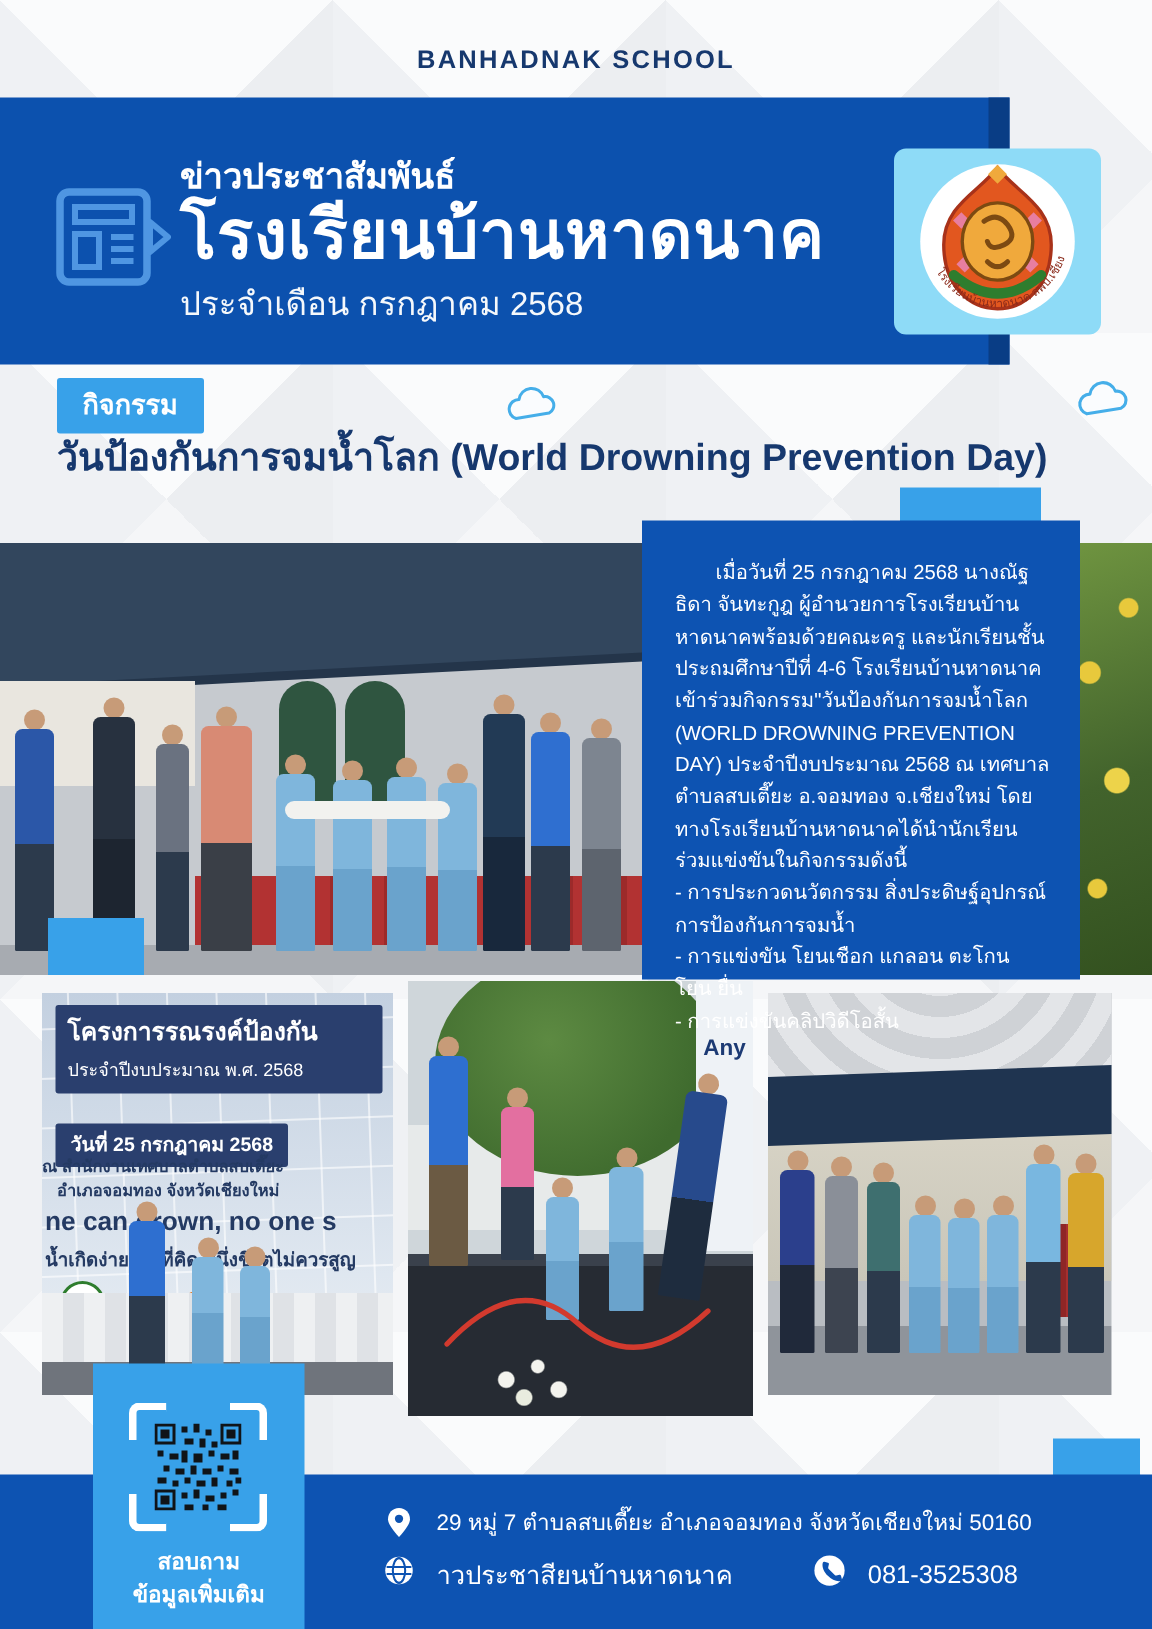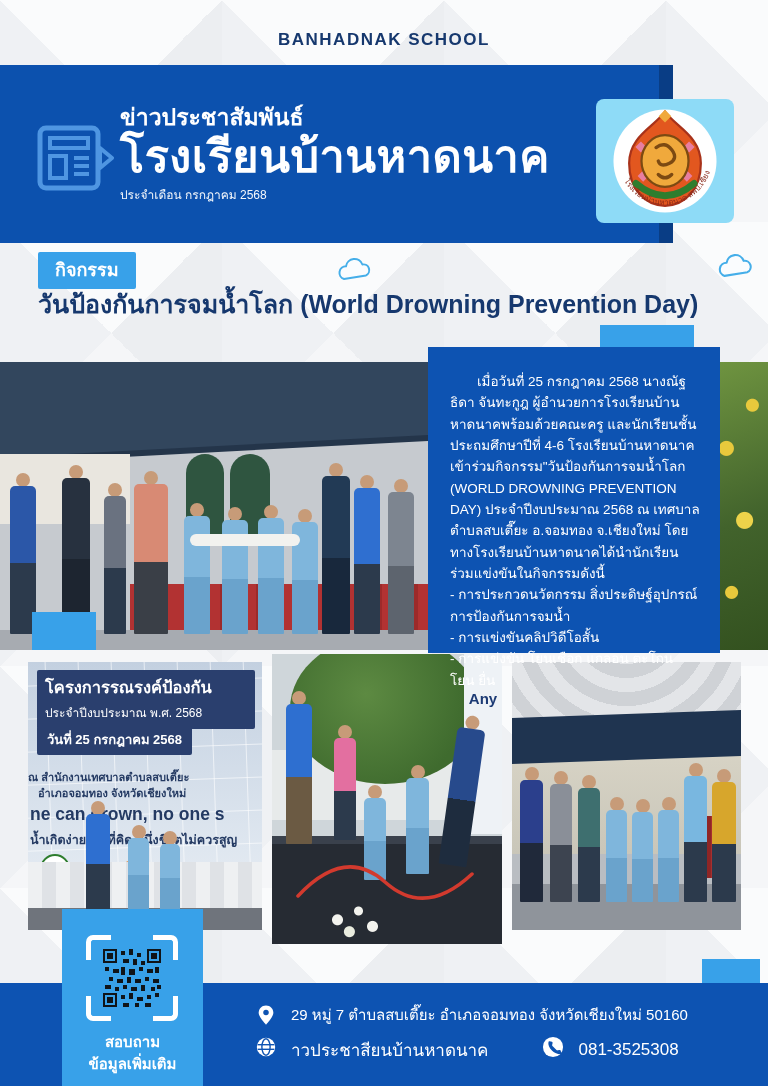--- a/index.html
+++ b/index.html
@@ -13,21 +13,21 @@
   
   .top-title{left:0;top:30px;width:768px;text-align:center;color:#16386e;
     font-size:17px;font-weight:bold;letter-spacing:1.5px;}
 
   
   .band{left:0;top:65px;width:673px;height:178px;background:#0c51ae;}
   .band-edge{position:absolute;right:0;top:0;bottom:0;width:14px;background:#093d85;}
   .band-text{left:120px;top:103px;color:#fff;}
   .kicker{font-size:23px;font-weight:bold;line-height:1.25;}
   .school-title{font-size:45px;font-weight:bold;line-height:1.1;letter-spacing:.5px;text-align:right;}
-  .issue{font-size:12px;margin-top:4px;opacity:.96;}
+  .issue{font-size:22px;margin-top:4px;opacity:.96;}
   .news-icon{left:36px;top:118px;}
   .logo-box{left:596px;top:99px;width:138px;height:124px;background:#8edbf7;border-radius:8px;
     display:flex;align-items:center;justify-content:center;z-index:3;}
 
   
   .badge{left:38px;top:252px;background:#38a1e9;color:#fff;font-weight:bold;font-size:18px;
     padding:3px 17px 5px;border-radius:2px;}
   .cloud1{left:336px;top:255px;}
   .cloud2{left:716px;top:251px;}
   .heading{left:38px;top:284px;width:720px;color:#16386e;font-size:25px;font-weight:bold;white-space:nowrap;}
@@ -70,21 +70,21 @@
   
   .bannerA{position:absolute;inset:0;background:linear-gradient(180deg,#c3d0e0,#dfe7f0 70%,#eceff3);}
   .bannerA .grid{position:absolute;inset:0;
     background-image:linear-gradient(rgba(255,255,255,.6) 1px, transparent 1px),
       linear-gradient(90deg, rgba(255,255,255,.6) 1px, transparent 1px);
     background-size:30px 30px;transform:rotate(-2deg) scale(1.1);}
   .titleboxA{position:absolute;left:9px;top:8px;width:218px;padding:4px 8px 7px;background:#2a3f6e;
     color:#fff;box-sizing:border-box;border-radius:2px;}
   .titleboxA .l1{font-size:16.5px;font-weight:bold;white-space:nowrap;}
   .titleboxA .l2{font-size:12px;margin-top:3px;}
-  .pillA{position:absolute;left:9px;top:64px;padding:3px 10px 5px;background:#2a3f6e;color:#fff;
+  .pillA{position:absolute;left:9px;top:87px;padding:3px 10px 5px;background:#2a3f6e;color:#fff;
     font-size:13px;font-weight:bold;border-radius:2px;}
   .smallA{position:absolute;color:#243a63;font-size:11px;font-weight:bold;white-space:nowrap;}
   .bigA{position:absolute;left:2px;top:142px;color:#243a63;font-size:17.5px;font-weight:bold;white-space:nowrap;}
   .medA{position:absolute;left:2px;top:168px;color:#243a63;font-size:12.5px;font-weight:bold;white-space:nowrap;}
   .logosA{position:absolute;left:12px;top:192px;display:flex;align-items:center;gap:14px;}
   .ddc{width:26px;height:26px;border:2px solid #2e7d2e;border-radius:50%;color:#2e7d2e;
     font-size:8px;font-weight:bold;display:flex;align-items:center;justify-content:center;background:#fff;}
   .pwa{color:#1b5bb0;font-size:11px;font-weight:bold;}
   .dropA{width:16px;height:16px;background:#e07820;border-radius:50% 50% 50% 0;transform:rotate(45deg);}
   .skirtA{position:absolute;left:0;right:0;bottom:22px;height:46px;
@@ -214,22 +214,22 @@
     <div class="pp" style="--s:#7d8590;--l:#5d646e;--h:142px;--w:26px;left:388px"></div>
     <div style="position:absolute;left:190px;top:172px;width:110px;height:12px;border-radius:6px;background:#f2f2ef;"></div>
   </div>
   <div class="abs accent accent-photo"></div>
   <div class="abs flower-strip"></div>
 
   <div class="abs accent accent-box-top"></div>
   <div class="abs textbox">
     <p>เมื่อวันที่ 25 กรกฎาคม 2568 นางณัฐธิดา จันทะกูฎ ผู้อำนวยการโรงเรียนบ้านหาดนาคพร้อมด้วยคณะครู และนักเรียนชั้นประถมศึกษาปีที่ 4-6 โรงเรียนบ้านหาดนาค เข้าร่วมกิจกรรม"วันป้องกันการจมน้ำโลก (WORLD DROWNING PREVENTION DAY) ประจำปีงบประมาณ 2568 ณ เทศบาลตำบลสบเตี๊ยะ อ.จอมทอง จ.เชียงใหม่ โดยทางโรงเรียนบ้านหาดนาคได้นำนักเรียนร่วมแข่งขันในกิจกรรมดังนี้</p>
     <p class="b">- การประกวดนวัตกรรม สิ่งประดิษฐ์อุปกรณ์การป้องกันการจมน้ำ</p>
+    <p class="b">- การแข่งขัน โยนเชือก แกลอน ตะโกน โยน ยื่น</p>
     <p class="b">- การแข่งขันคลิปวิดีโอสั้น</p>
-    <p class="b">- การแข่งขัน โยนเชือก แกลอน ตะโกน โยน ยื่น</p>
   </div>
 
   <div class="abs photo photoA">
     <div class="bannerA">
       <div class="grid"></div>
       <div class="titleboxA">
         <div class="l1">โครงการรณรงค์ป้องกัน</div>
         <div class="l2">ประจำปีงบประมาณ พ.ศ. 2568</div>
       </div>
       <div class="pillA">วันที่ 25 กรกฎาคม 2568</div>

